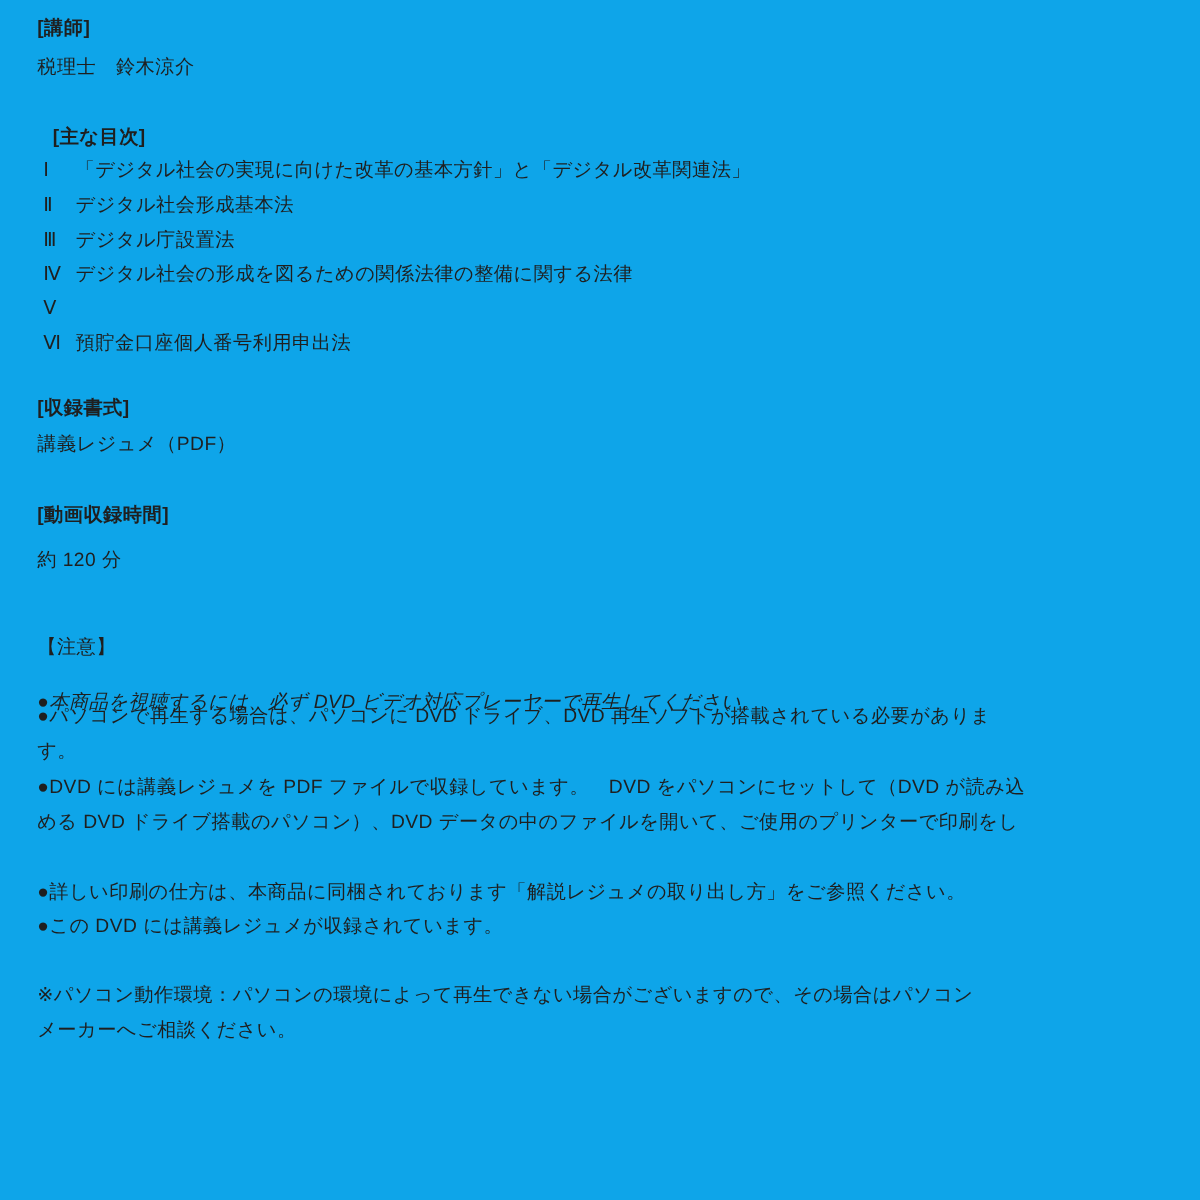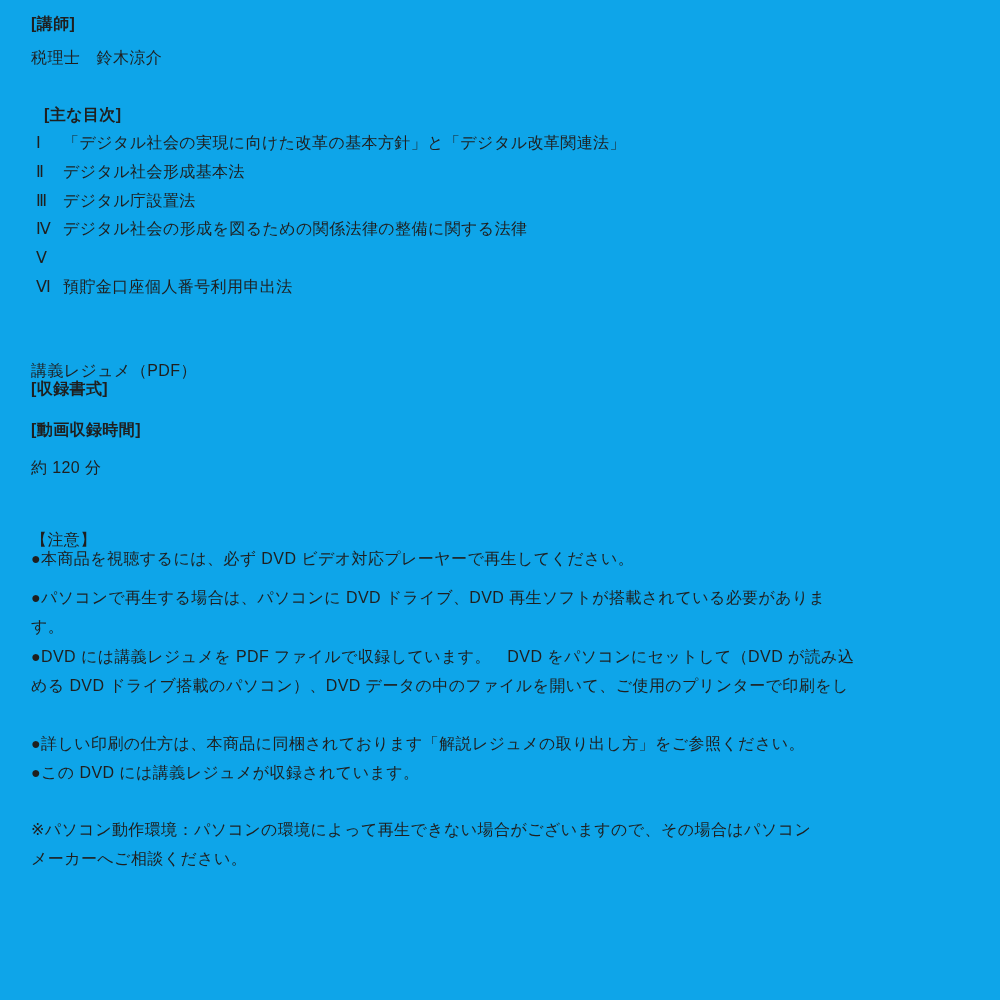--- a/index.html
+++ b/index.html
@@ -37,21 +37,21 @@
     flex: 0 0 27px;
     width: 27px;
   }
 </style>
 </head>
 <body>
 
 <div class="page">
 
   <div class="ln bold" style="top: 9px;">[講師]</div>
-  <div class="ln" style="top: 43px;">税理士　鈴木涼介</div>
+  <div class="ln" style="top: 43px; font-family: Liberation Mono, monospace;">税理士　鈴木涼介</div>
 
   <div class="ln bold" style="top: 100px; margin-left: 13px;">[主な目次]</div>
 
   <div class="ln toc-row" style="top: 128px;">
     <span class="toc-num">Ⅰ</span><span>「デジタル社会の実現に向けた改革の基本方針」と「デジタル改革関連法」</span>
   </div>
   <div class="ln toc-row" style="top: 157px;">
     <span class="toc-num">Ⅱ</span><span>デジタル社会形成基本法</span>
   </div>
   <div class="ln toc-row" style="top: 186px;">
@@ -60,29 +60,29 @@
   <div class="ln toc-row" style="top: 214px;">
     <span class="toc-num">Ⅳ</span><span>デジタル社会の形成を図るための関係法律の整備に関する法律</span>
   </div>
   <div class="ln toc-row" style="top: 243px;">
     <span class="toc-num">Ⅴ</span>
   </div>
   <div class="ln toc-row" style="top: 272px;">
     <span class="toc-num">Ⅵ</span><span>預貯金口座個人番号利用申出法</span>
   </div>
 
-  <div class="ln bold" style="top: 326px; margin-top: 48px;">[収録書式]</div>
+  <div class="ln bold" style="top: 326px;">[収録書式]</div>
   <div class="ln" style="top: 356px;">講義レジュメ（PDF）</div>
 
   <div class="ln bold" style="top: 415px;">[動画収録時間]</div>
   <div class="ln" style="top: 453px;">約 120 分</div>
 
   <div class="ln" style="top: 525px;">【注意】</div>
 
-  <div class="ln" style="top: 544px;">●本商品を視聴するには、必ず DVD ビデオ対応プレーヤーで再生してください。</div>
+  <div class="ln" style="top: 571px; font-style: italic;">●本商品を視聴するには、必ず DVD ビデオ対応プレーヤーで再生してください。</div>
 
   <div class="ln" style="top: 583px;">●パソコンで再生する場合は、パソコンに DVD ドライブ、DVD 再生ソフトが搭載されている必要がありま</div>
   <div class="ln" style="top: 612px;">す。</div>
 
   <div class="ln" style="top: 642px;">●DVD には講義レジュメを PDF ファイルで収録しています。　DVD をパソコンにセットして（DVD が読み込</div>
   <div class="ln" style="top: 671px;">める DVD ドライブ搭載のパソコン）、DVD データの中のファイルを開いて、ご使用のプリンターで印刷をし</div>
 
   <div class="ln" style="top: 758px;">●この DVD には講義レジュメが収録されています。</div>
 
   <div class="ln" style="top: 729px;">●詳しい印刷の仕方は、本商品に同梱されております「解説レジュメの取り出し方」をご参照ください。</div>

